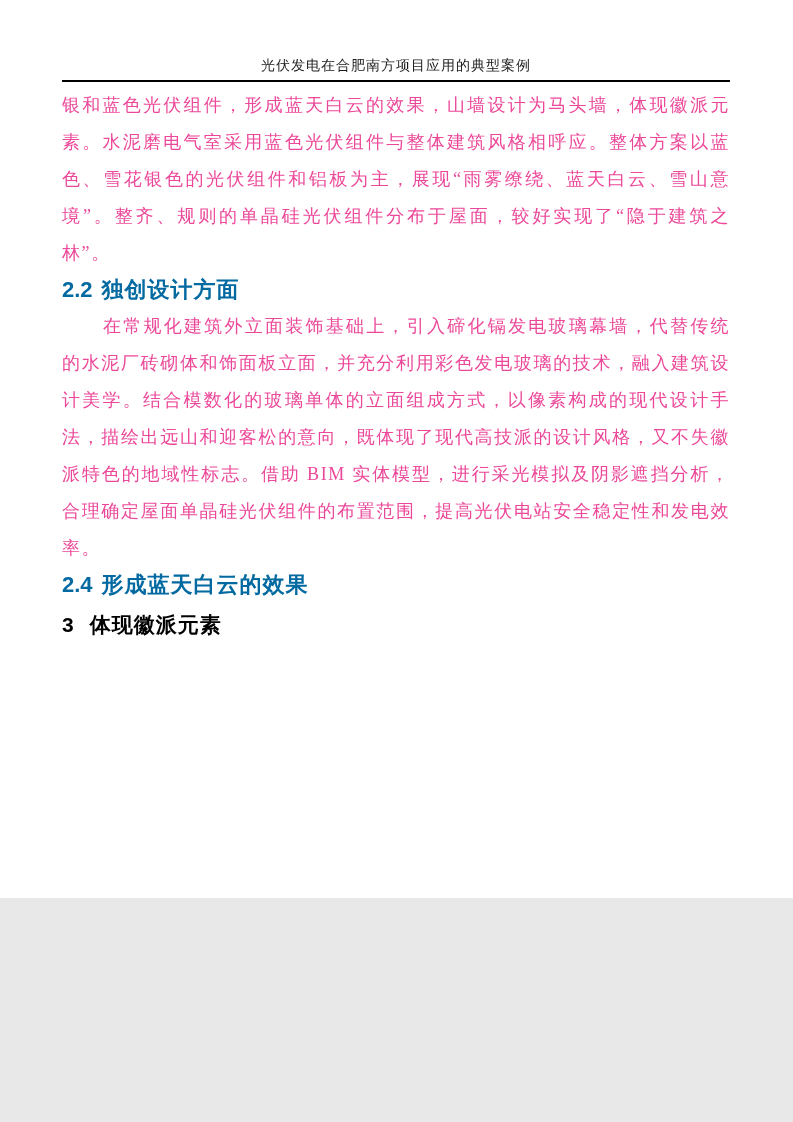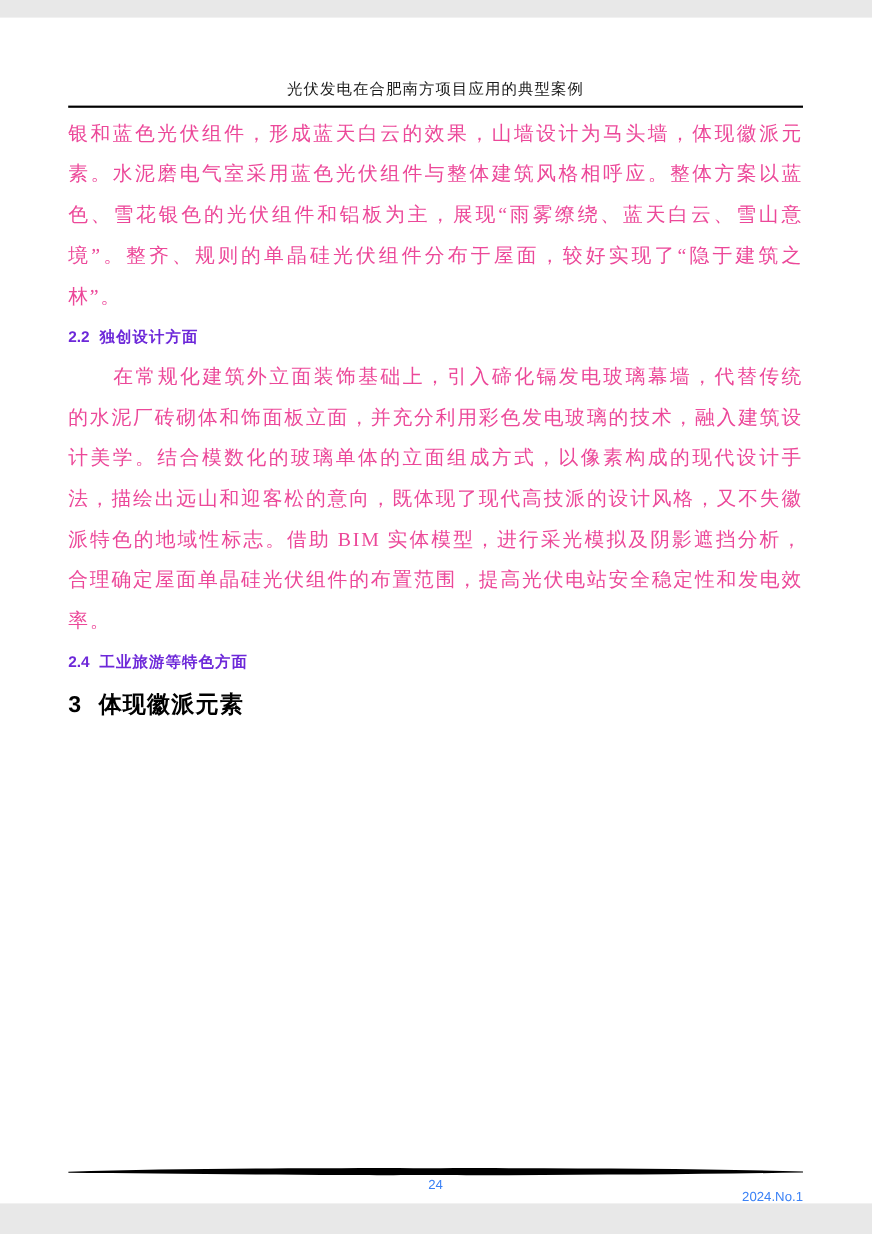--- a/index.html
+++ b/index.html
@@ -1,20 +1,20 @@
 <!DOCTYPE html>
 <html lang="zh"><head>
 <meta charset="utf-8">
 <style>
   html,body { margin:0; padding:0; background:#e8e8e8; }
   .page {
     position:relative;
-    width:793px; height:1078px;
+    width:793px; height:898px;
     background:#ffffff;
-    margin:16px auto;
+    margin:0 auto;
     overflow:hidden;
     color:#000;
   }
   .content {
     position:absolute;
     left:62px; top:56px;
     width:668px;
   }
   .doc-header {
     text-align:center;
@@ -34,24 +34,24 @@
     line-height:37px;
     letter-spacing:1.6px;
     text-align:justify;
     color:#ec4899;
   }
   p.para.indent { text-indent:41px; }
   h2.sec {
     margin:0;
     font-family:"Liberation Sans","DejaVu Sans",sans-serif;
     font-weight:bold;
-    font-size:14px;
+    font-size:22px;
     line-height:36px;
     letter-spacing:1px;
-    color:#6d28d9;
+    color:#0369a1;
   }
   h2.sec .sec-num { margin-right:9px; letter-spacing:0; }
   h1.chap {
     margin:0;
     margin-top:2px;
     font-family:"Liberation Sans","DejaVu Sans",sans-serif;
     font-weight:bold;
     font-size:21px;
     line-height:40px;
     letter-spacing:1px;
@@ -96,21 +96,21 @@
     <div class="body-text">
 
       <p class="para">银和蓝色光伏组件，形成蓝天白云的效果，山墙设计为马头墙，体现徽派元素。水泥磨电气室采用蓝色光伏组件与整体建筑风格相呼应。整体方案以蓝色、雪花银色的光伏组件和铝板为主，展现“雨雾缭绕、蓝天白云、雪山意境”。整齐、规则的单晶硅光伏组件分布于屋面，较好实现了“隐于建筑之林”。</p>
 
       <h2 class="sec"><span class="sec-num">2.2</span><span>独创设计方面</span></h2>
 
       <p class="para indent">在常规化建筑外立面装饰基础上，引入碲化镉发电玻璃幕墙，代替传统的水泥厂砖砌体和饰面板立面，并充分利用彩色发电玻璃的技术，融入建筑设计美学。结合模数化的玻璃单体的立面组成方式，以像素构成的现代设计手法，描绘出远山和迎客松的意向，既体现了现代高技派的设计风格，又不失徽派特色的地域性标志。借助 BIM 实体模型，进行采光模拟及阴影遮挡分析，合理确定屋面单晶硅光伏组件的布置范围，提高光伏电站安全稳定性和发电效率。</p>
 
 
 
-      <h2 class="sec"><span class="sec-num">2.4</span><span>工业旅游等特色方面</span></h2>
+      <h2 class="sec"><span class="sec-num">2.4</span><span>形成蓝天白云的效果</span></h2>
 
 
       <h1 class="chap"><span class="chap-num">3</span><span>体现徽派元素</span></h1>
 
     </div>
   </div>
 
   <div class="footer">
     <svg class="footer-bar" viewBox="0 0 667 9" preserveAspectRatio="none" aria-hidden="true">
       <path d="M0 5.2

